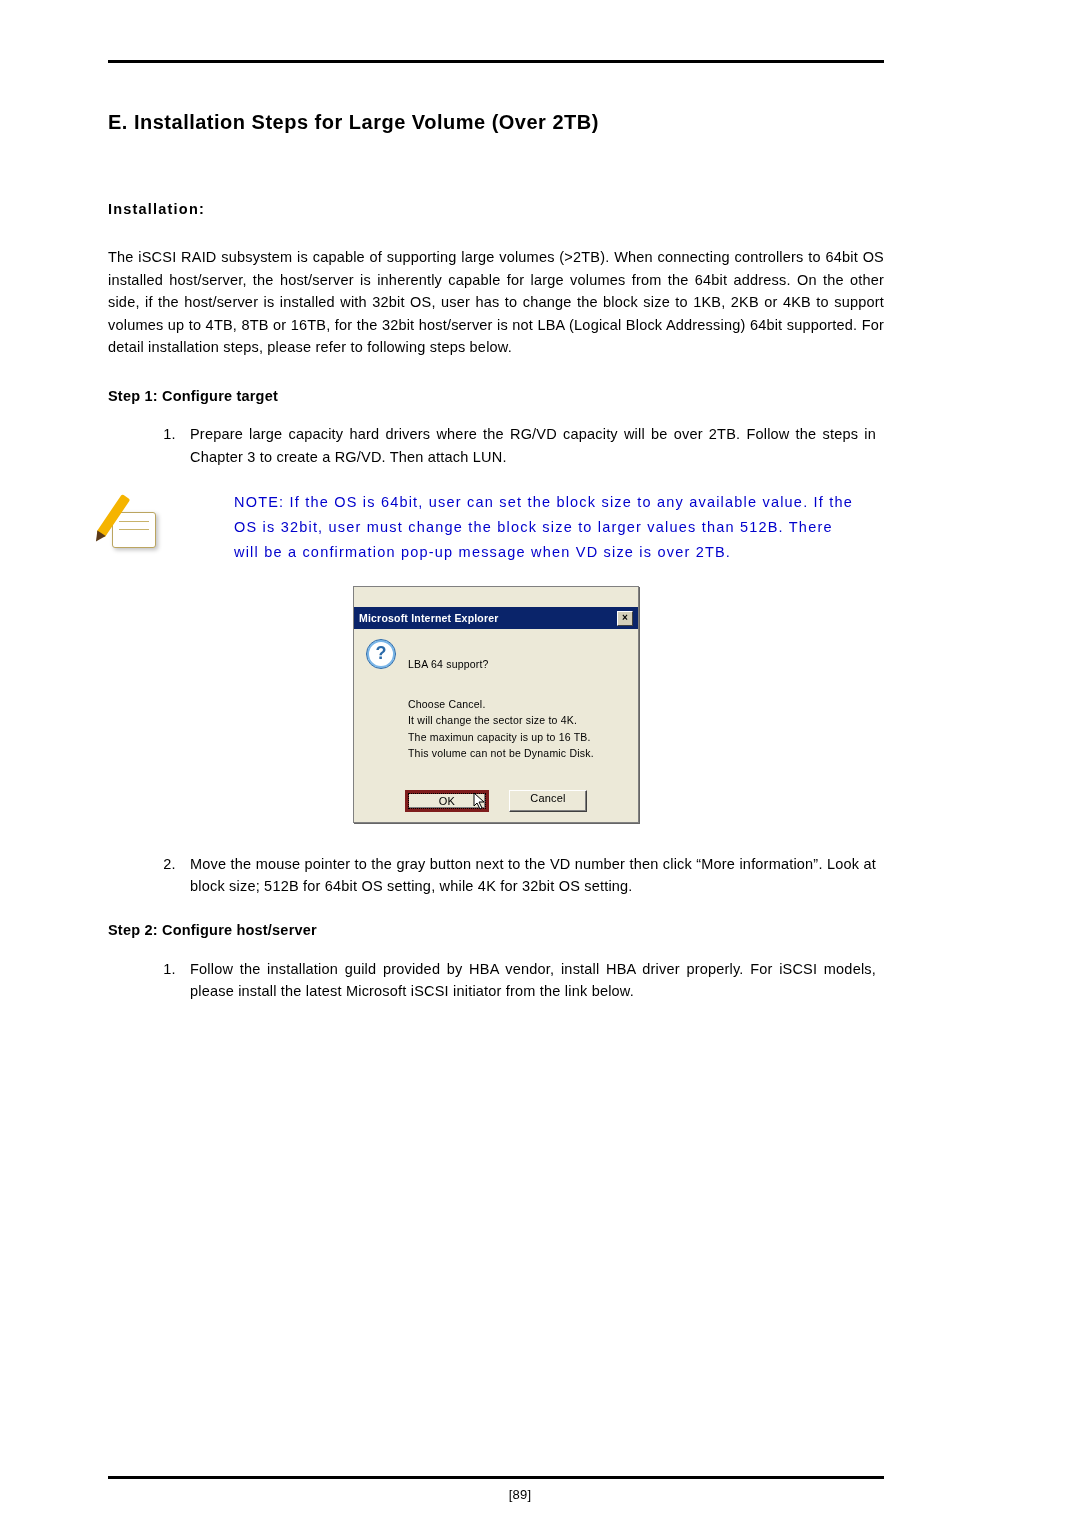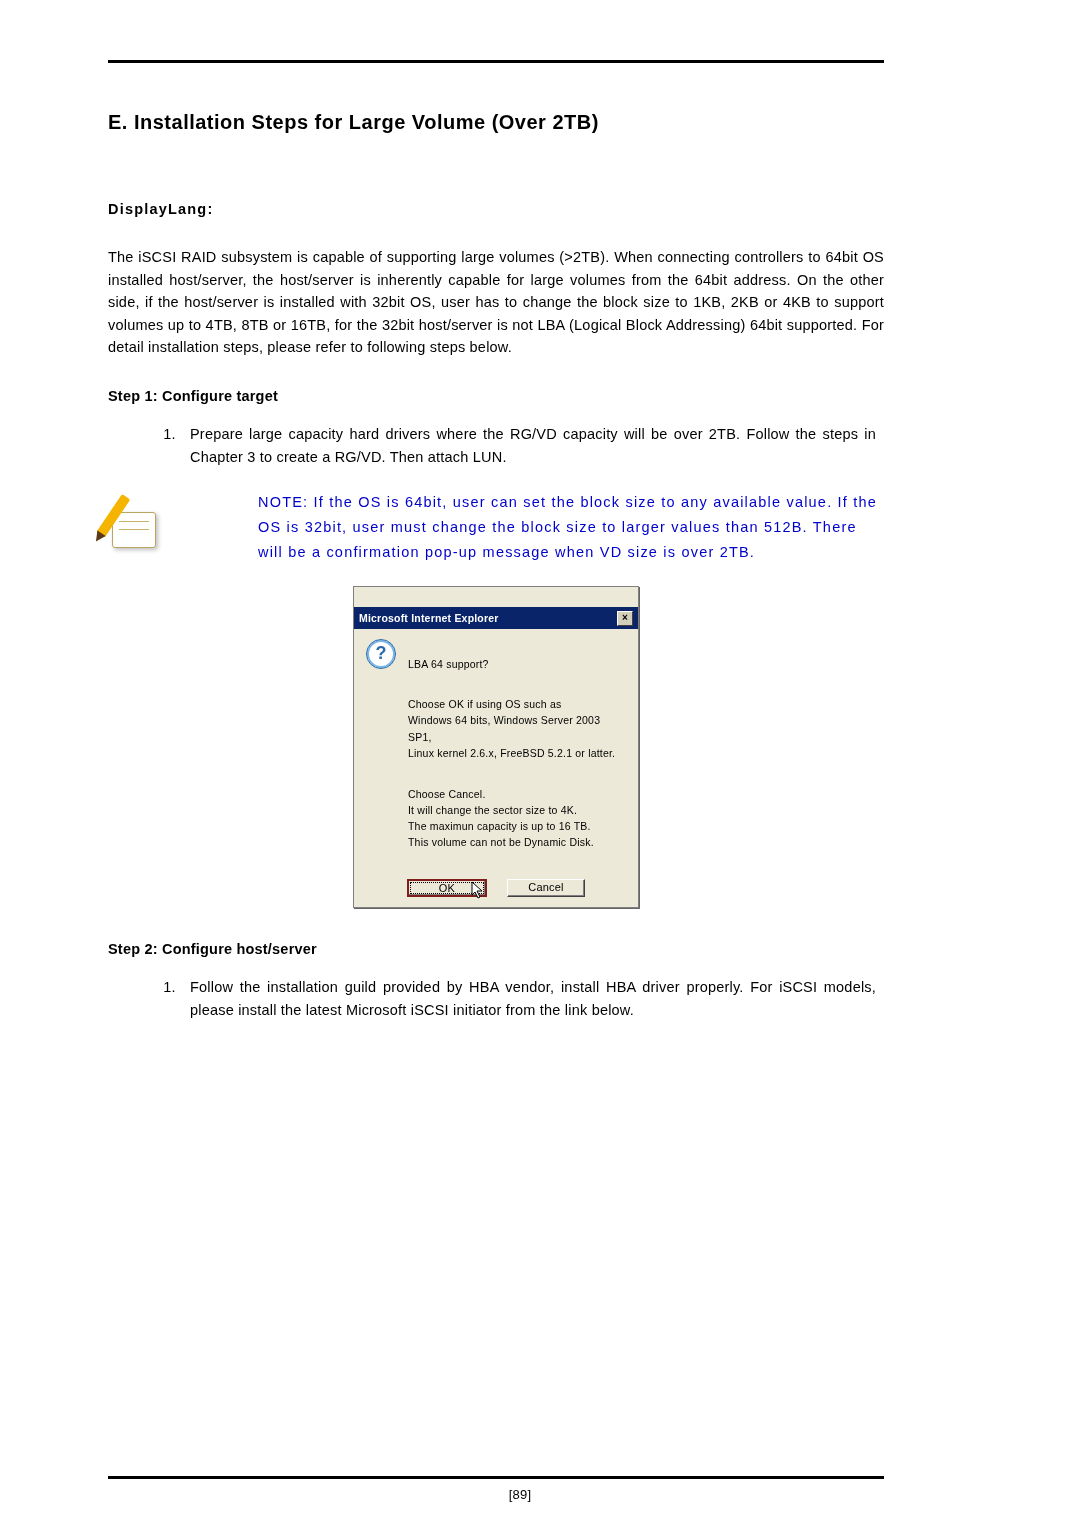--- a/index.html
+++ b/index.html
@@ -47,21 +47,21 @@
     padding-left: 72px;
   }
   ol.steps li {
     text-align: justify;
     margin-bottom: 18px;
     padding-left: 10px;
   }
   .note-block {
     display: flex;
     align-items: flex-start;
-    gap: 92px;
+    gap: 68px;
     margin: 8px 0 22px 0;
   }
   .note-icon-wrap {
     flex: 0 0 auto;
     padding-top: 4px;
   }
   .note-text {
     color: #0000cc;
     letter-spacing: 1.2px;
     line-height: 1.7;
@@ -143,21 +143,21 @@
     background:#ece9d8;
     border:1px solid #404040;
     border-top-color:#fff;
     border-left-color:#fff;
     box-shadow: inset -1px -1px 0 #808080;
     text-align:center;
   }
   .dlg-btn.default {
     outline: 1px dotted #000;
     outline-offset: -4px;
-    border:2px solid #7f1d1d;
+    border:4px solid #7f1d1d;
     text-align:center;
   }
   .after-dlg {
     letter-spacing: 1.2px;
     line-height: 1.7;
     margin: 0 0 22px 0;
   }
   a.link {
     color: #0000d0;
     text-decoration: underline;
@@ -215,21 +215,21 @@
 </style>
 </head>
 <body>
 
 <div class="page">
 
   <div class="top-rule"></div>
 
   <h2 class="section-title">E.   Installation Steps for Large Volume (Over 2TB)</h2>
 
-  <p class="sub-heading">DisplayLang:</p>
+  <p class="sub-heading">Installation:</p>
 
   <p class="body">The iSCSI RAID subsystem is capable of supporting large volumes (&gt;2TB). When connecting controllers to 64bit OS installed host/server, the host/server is inherently capable for large volumes from the 64bit address. On the other side, if the host/server is installed with 32bit OS, user has to change the block size to 1KB, 2KB or 4KB to support volumes up to 4TB, 8TB or 16TB, for the 32bit host/server is not LBA (Logical Block Addressing) 64bit supported. For detail installation steps, please refer to following steps below.</p>
 
   <p class="step-label">Step 1: Configure target</p>
 
   <ol class="steps" start="1">
     <li>Prepare large capacity hard drivers where the RG/VD capacity will be over 2TB. Follow the steps in Chapter 3 to create a RG/VD. Then attach LUN.</li>
   </ol>
 
   <div class="note-block">
@@ -250,42 +250,42 @@
       <div class="dlg-title">
         <span>Microsoft Internet Explorer</span>
         <span class="dlg-close">×</span>
       </div>
       <div class="dlg-body">
         <div class="dlg-q">
           <div class="dlg-q-circle">?</div>
         </div>
         <div class="dlg-msg">
           <div style="margin-bottom:8px;">LBA 64 support?</div>
-          <div style="margin-bottom:8px;">Choose OK if using OS such as
-Windows 64 bits, Windows Server 2003 SP1,
-Linux kernel 2.6.x, FreeBSD 5.2.1 or latter.</div>
           <div>Choose Cancel.
 It will change the sector size to 4K.
 The maximun capacity is up to 16 TB.
 This volume can not be Dynamic Disk.</div>
         </div>
       </div>
       <div class="dlg-btns">
         <div class="dlg-btn default">OK</div>
         <div class="cursor">
           <svg width="14" height="18" viewBox="0 0 14 18">
             <polygon points="1,1 1,14 4,11 7,17 9,16 6,10 11,10" fill="#fff" stroke="#000" stroke-width="1"></polygon>
           </svg>
         </div>
         <div class="dlg-btn">Cancel</div>
       </div>
     </div>
   </div>
 
 
+  <ol class="steps" start="2">
+    <li>Move the mouse pointer to the gray button next to the VD number then click “More information”. Look at block size; 512B for 64bit OS setting, while 4K for 32bit OS setting.</li>
+  </ol>
 
   <p class="step-label">Step 2: Configure host/server</p>
 
   <ol class="steps" start="1">
     <li>
       <span>Follow the installation guild provided by HBA vendor, install HBA driver properly. For iSCSI models, please install the latest Microsoft iSCSI initiator from the link below.</span>
       <br><br>
     </li>
   </ol>
 

